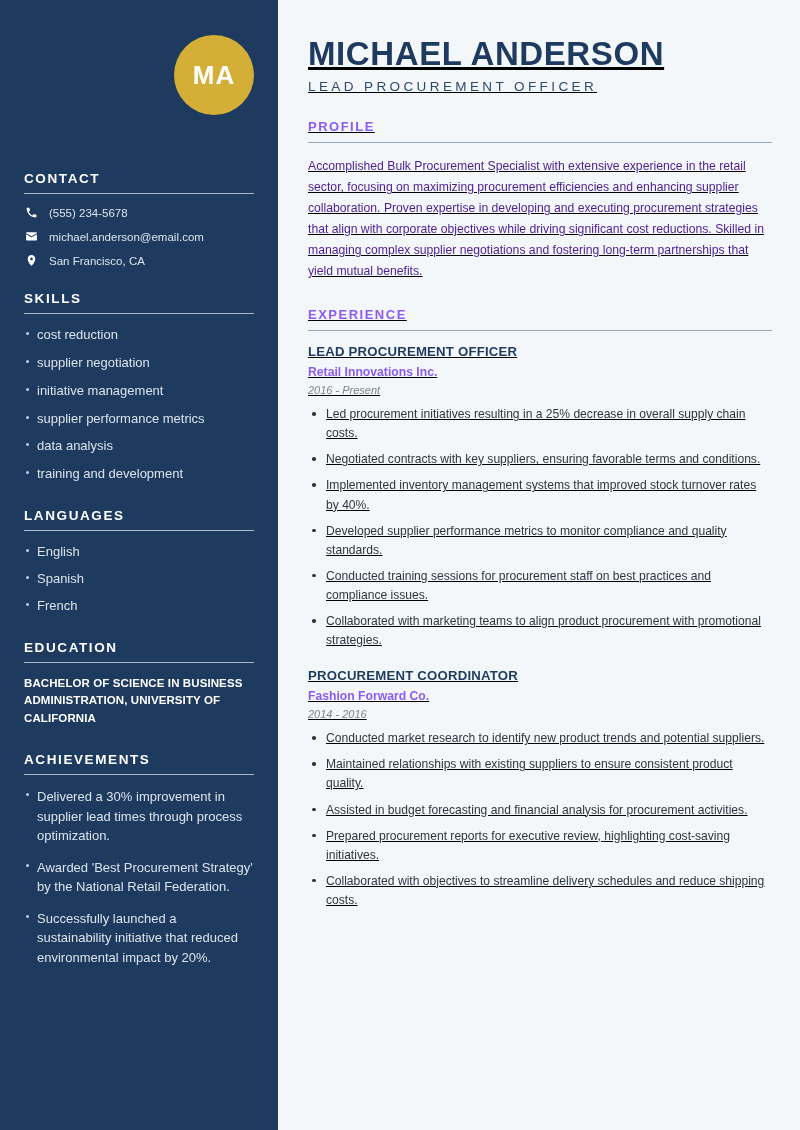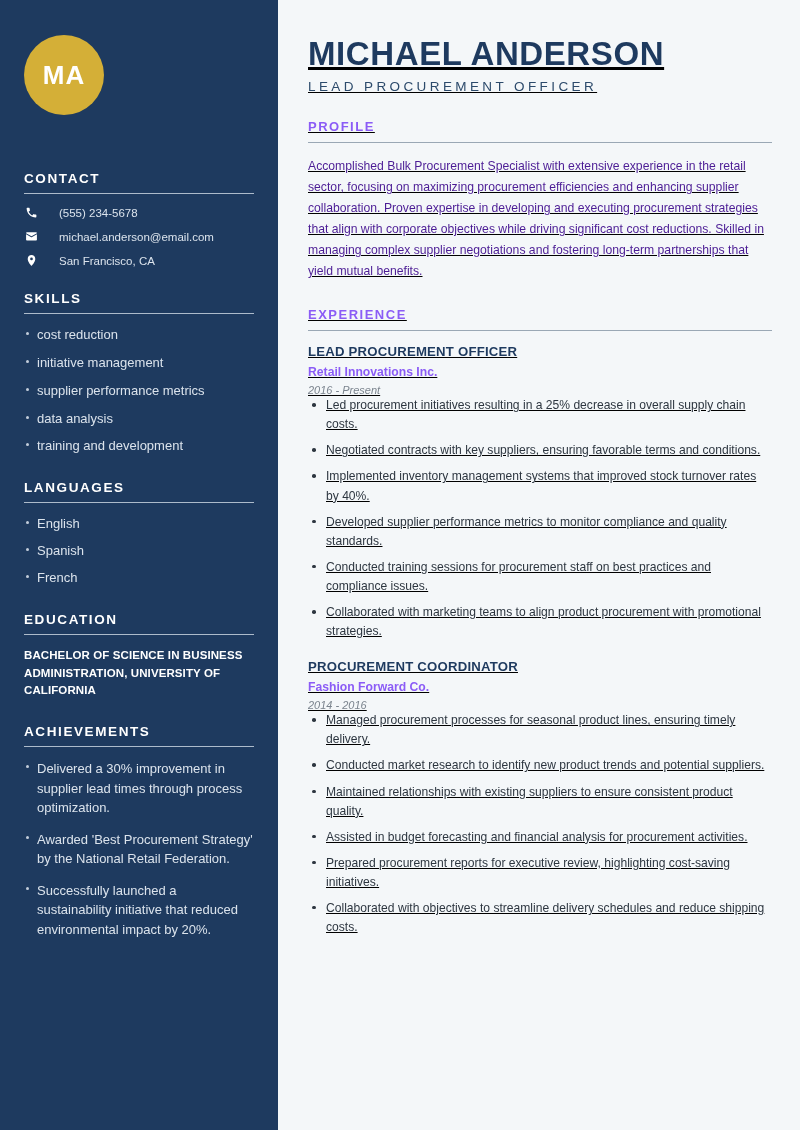--- a/index.html
+++ b/index.html
@@ -21,21 +21,21 @@
     width: 278px;
     min-width: 278px;
     height: 1130px;
     background: #1e3a5f;
     padding: 0 24px;
     position: relative;
   }
 
   .avatar-wrap {
     display: flex;
-    justify-content: flex-start;
+    justify-content: flex-end;
     padding-top: 35px;
     padding-bottom: 10px;
   }
 
   .avatar {
     width: 80px;
     height: 80px;
     border-radius: 50%;
     background: #d4af37;
     color: #ffffff;
@@ -62,21 +62,21 @@
     height: 1px;
     background: #c7d2de;
     opacity: .85;
     margin-bottom: 12px;
   }
 
   
   .contact-row {
     display: flex;
     align-items: center;
-    gap: 21px;
+    gap: 11px;
     margin-bottom: 11px;
     color: #dbe3ec;
     font-size: 11.5px;
   }
   .contact-row .ico {
     width: 14px;
     min-width: 14px;
     display: flex;
     align-items: center;
     justify-content: center;
@@ -180,20 +180,21 @@
 
   .exp-dates {
     color: #7b848e;
     font-size: 11px;
     font-style: italic;
     margin-top: 5px;
   }
 
   ul.exp-list {
     list-style: none;
+    margin-top: 9px;
   }
   ul.exp-list li {
     color: #2d3640;
     font-size: 12.1px;
     line-height: 1.58;
     position: relative;
     padding-left: 18px;
     margin-bottom: 7px;
   }
   ul.exp-list li::before {
@@ -246,20 +247,21 @@
       </span>
       <span>San Francisco, CA</span>
     </div>
   </section>
 
   <section class="side-section">
     <div class="side-heading">SKILLS</div>
     <div class="side-rule"></div>
     <ul class="side-list">
       <li>cost reduction</li>
+      <li>supplier negotiation</li>
       <li>initiative management</li>
       <li>supplier performance metrics</li>
       <li>data analysis</li>
       <li>training and development</li>
     </ul>
   </section>
 
   <section class="side-section">
     <div class="side-heading">LANGUAGES</div>
     <div class="side-rule"></div>
@@ -315,21 +317,20 @@
         <li>Conducted training sessions for procurement staff on best practices and compliance issues.</li>
         <li>Collaborated with marketing teams to align product procurement with promotional strategies.</li>
       </ul>
     </div>
 
     <div class="exp-block">
       <div class="exp-role">PROCUREMENT COORDINATOR</div>
       <div class="exp-company">Fashion Forward Co.</div>
       <div class="exp-dates">2014 - 2016</div>
       <ul class="exp-list">
-        <li>Managed procurement processes for seasonal product lines, ensuring timely delivery.</li>
         <li>Conducted market research to identify new product trends and potential suppliers.</li>
         <li>Maintained relationships with existing suppliers to ensure consistent product quality.</li>
         <li>Assisted in budget forecasting and financial analysis for procurement activities.</li>
         <li>Prepared procurement reports for executive review, highlighting cost-saving initiatives.</li>
         <li>Collaborated with objectives to streamline delivery schedules and reduce shipping costs.</li>
       </ul>
     </div>
 
   </section>
 

